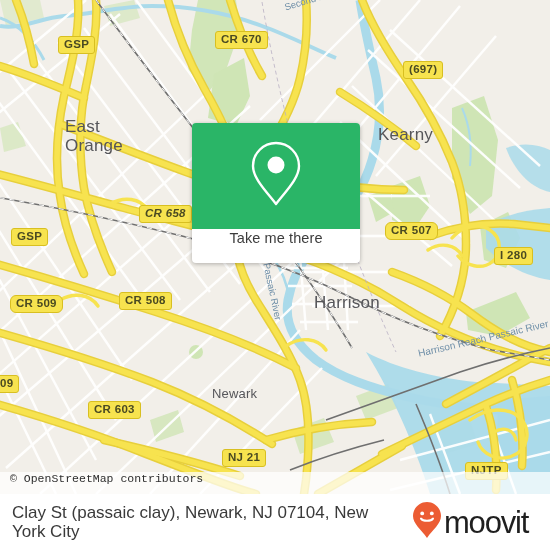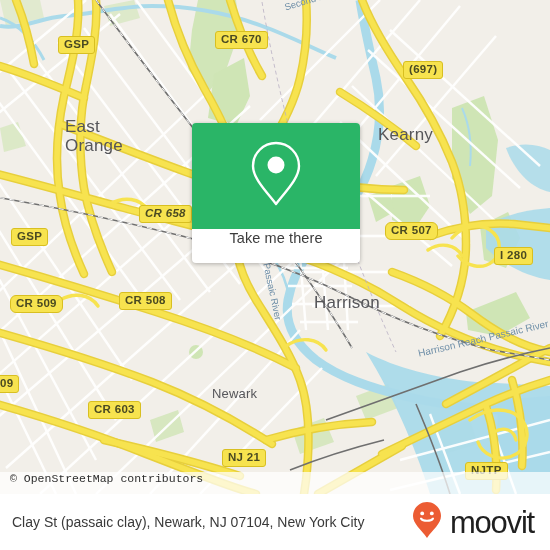--- a/index.html
+++ b/index.html
@@ -123,30 +123,30 @@
     top: 494px;
     width: 550px;
     height: 56px;
     background: #ffffff;
     display: flex;
     align-items: center;
     padding: 0 8px 0 12px;
   }
   #footer-text {
     flex: 1;
-    font-size: 14px;
+    font-size: 17px;
     line-height: 19px;
     color: #3a3a3a;
     padding-right: 8px;
     max-width: 400px;
   }
   #brand {
     display: flex;
     align-items: center;
-    gap: 8px;
+    gap: 2px;
     padding-right: 8px;
   }
   #brand-name {
     font-size: 31px;
     letter-spacing: -1.2px;
     color: #1f1f1f;
     font-weight: normal;
     line-height: 31px;
   }
 </style>

